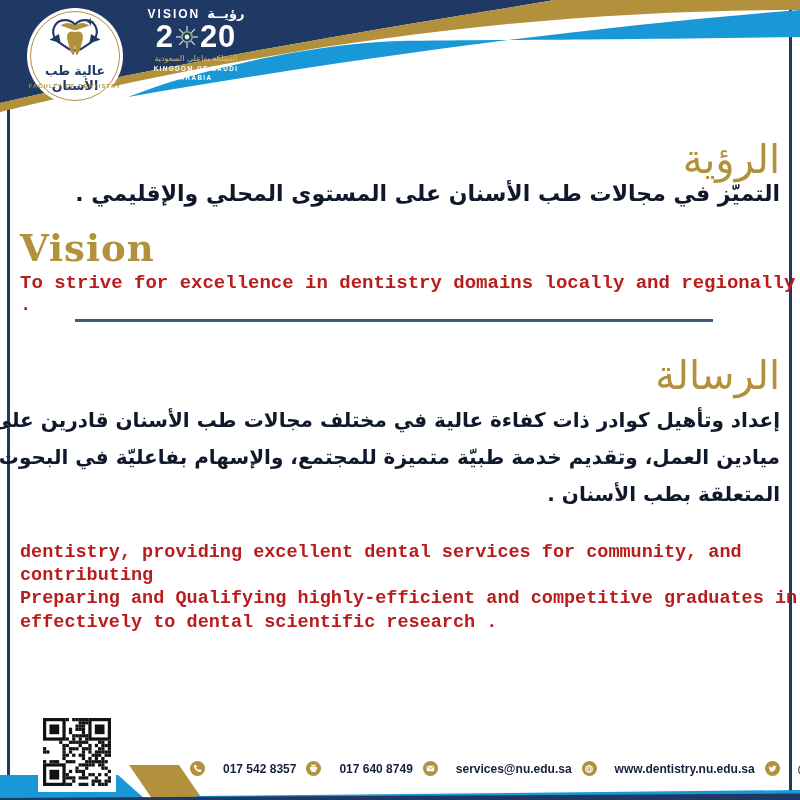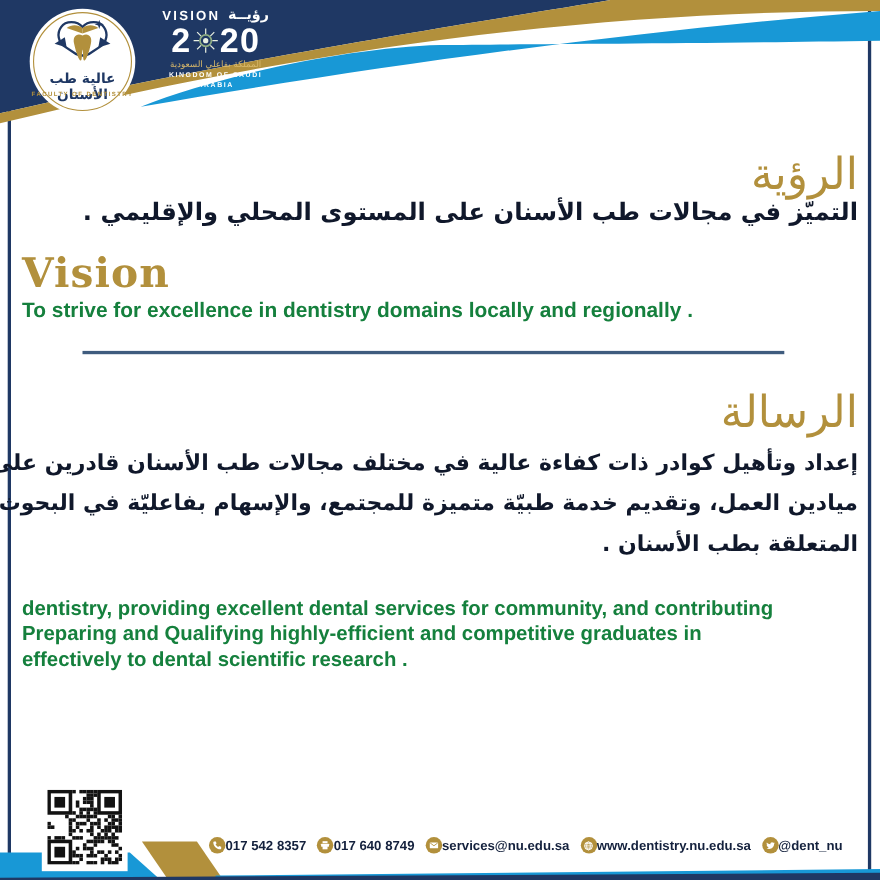--- a/index.html
+++ b/index.html
@@ -41,33 +41,33 @@
   #vision-heading-ar{top:136px;}
   #mission-heading-ar{top:352px;}
   .body-ar{position:absolute;right:20px;font-family:"DejaVu Sans",sans-serif;font-weight:bold;
            color:var(--text_dark,#10182B);white-space:nowrap;z-index:3;}
   #vision-body-ar{top:181px;font-size:22px;}
   #mission-body-ar{top:402px;font-size:20px;line-height:37px;text-align:right;}
   .h-en{position:absolute;left:20px;font-family:"DejaVu Serif",serif;font-weight:bold;
         color:var(--gold,#B2903C);font-size:37px;line-height:43px;letter-spacing:1px;z-index:3;}
   #vision-heading-en{top:227px;}
   #mission-heading-en{top:495px;}
-  .body-en{position:absolute;left:20px;font-weight:bold;color:#15803d;z-index:3;}
+  .body-en{position:absolute;left:20px;font-weight:bold;color:#b91c1c;z-index:3;font-family:Liberation Mono, monospace;}
   #vision-body-en{top:272px;font-size:19px;}
   #mission-body-en{top:541px;font-size:18.5px;line-height:23.2px;}
 
   #divider{position:absolute;left:75px;top:319px;width:638px;height:3px;
            background:var(--divider,#3F5C7E);z-index:3;}
 
   
   #footer-svg{position:absolute;left:0;top:740px;z-index:2;}
   #qr{position:absolute;left:38px;top:712px;width:78px;height:80px;background:#fff;z-index:6;
       display:flex;align-items:center;justify-content:center;}
   #contacts{position:absolute;left:190px;top:761px;display:flex;gap:10px;align-items:center;z-index:7;}
-  .contact{display:flex;align-items:center;gap:0;}
+  .contact{display:flex;align-items:center;gap:18px;}
   .cicon{width:15px;height:15px;border-radius:50%;background:var(--gold,#B2903C);
          display:flex;align-items:center;justify-content:center;flex:none;}
   .clabel{font-size:12px;font-weight:bold;color:#14213D;white-space:nowrap;}
 </style>
 </head>
 <body>
 
 <div id="canvas">
 
   <div class="frameline" id="frame-left"></div>

